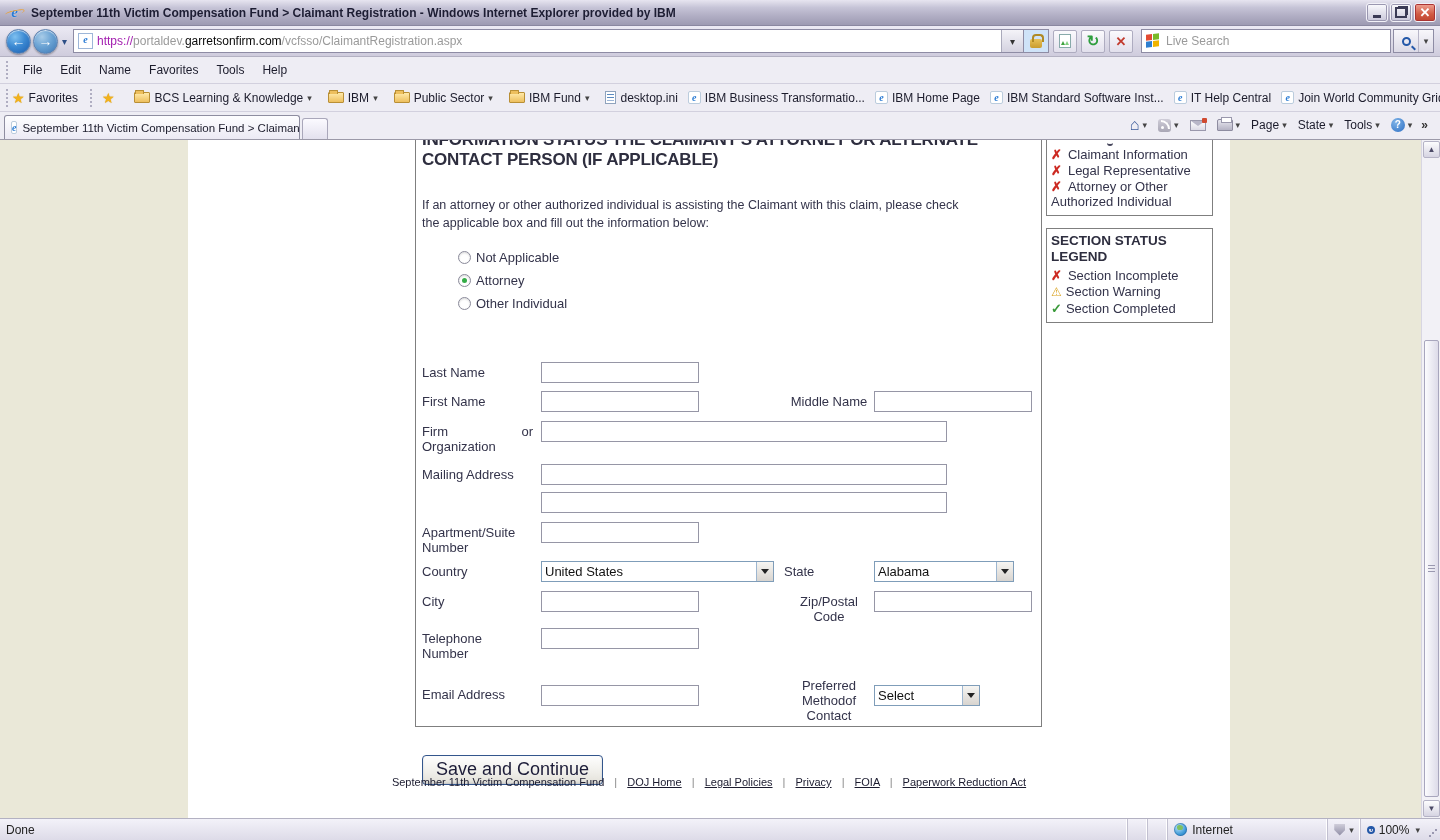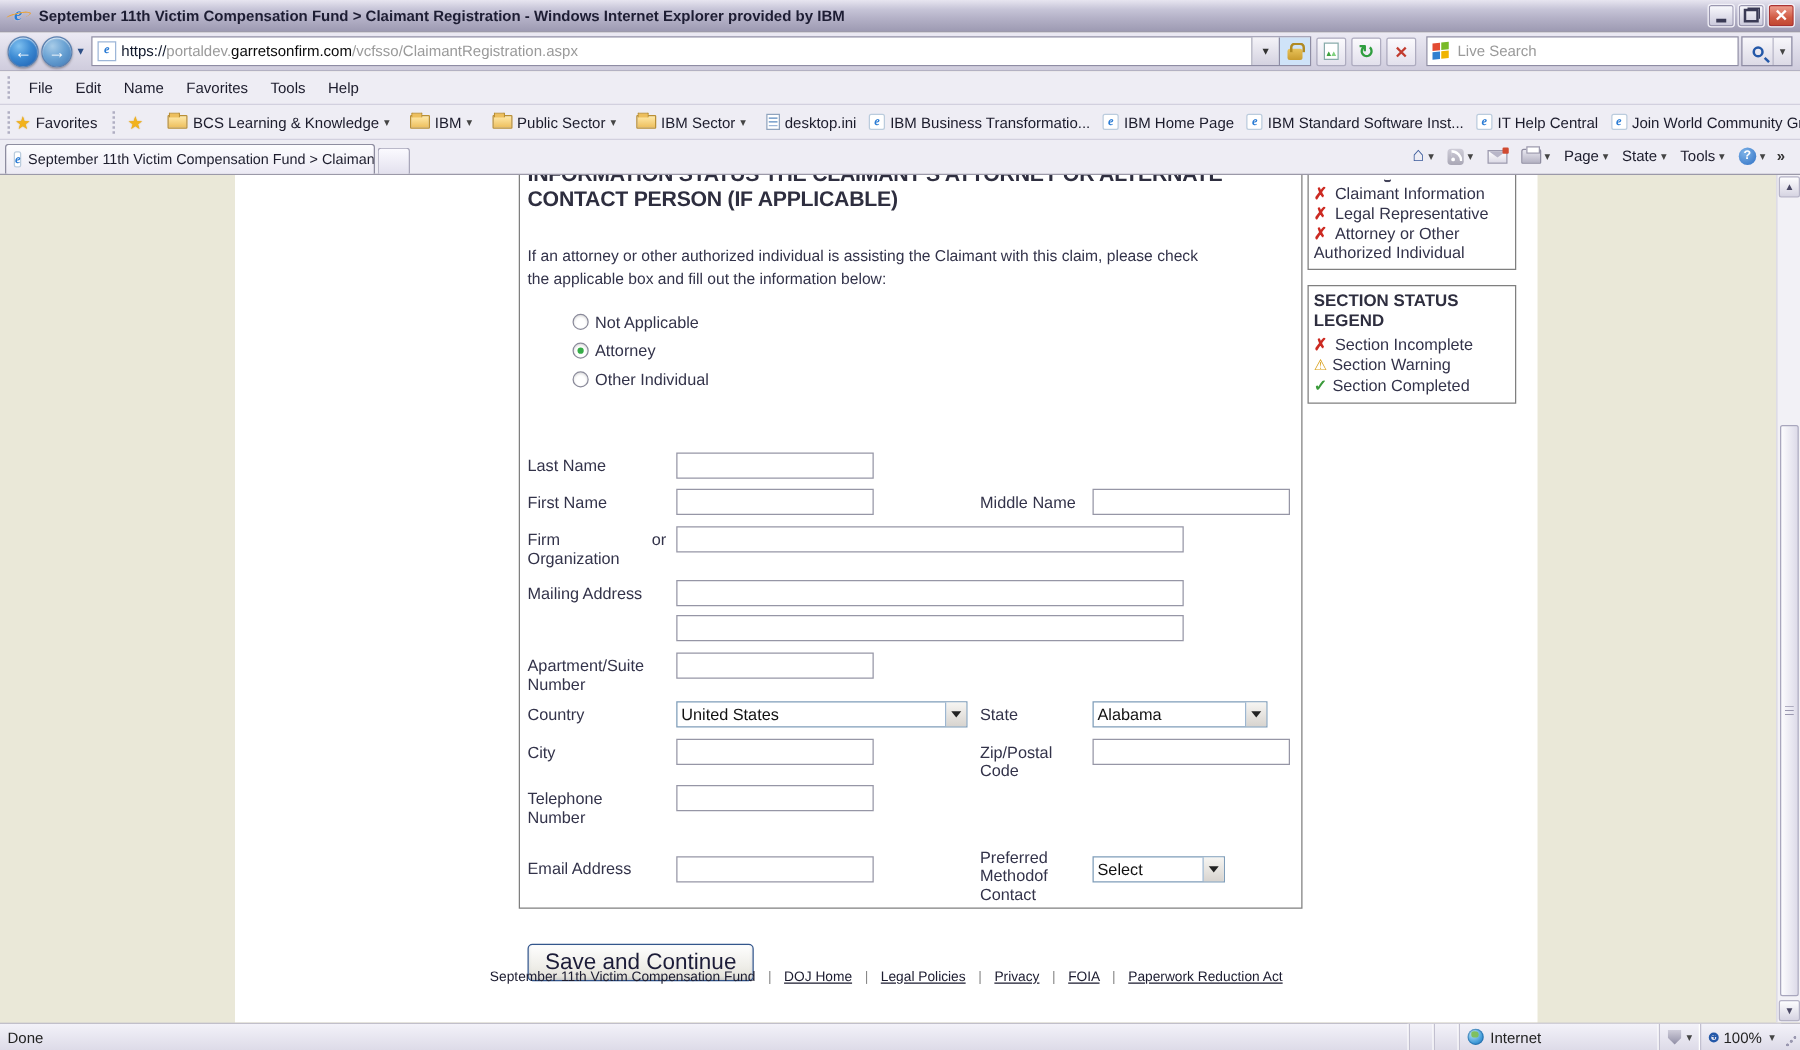--- a/index.html
+++ b/index.html
@@ -32,21 +32,21 @@
     color:#fff; font-size:14px; font-weight:bold; border:1px solid #5b7fae;
     background:radial-gradient(circle at 35% 30%,#7fc0ef 0%,#3c8ad3 45%,#1b5cae 100%);
     box-shadow:0 1px 2px rgba(0,0,0,.35), inset 0 1px 1px rgba(255,255,255,.7); }
   .navcircle.fwd { background:radial-gradient(circle at 35% 30%,#a8cce8 0%,#6ba3d4 45%,#3c76b4 100%); margin-left:2px; }
   .nav-caret { color:#2d4f86; font-size:10px; margin:0 6px 0 4px; }
   .addr { flex:1; height:24px; display:flex; align-items:stretch; background:#fff;
     border:1px solid #8e8ca4; }
   .page-ico { width:15px; height:16px; margin:3px 4px 0 4px; background:#fff; border:1px solid #9db6d8; position:relative;
     font:italic bold 10px "Liberation Serif",serif; color:#2a7bd4; text-align:center; }
   .url-text { flex:1; font-size:12px; line-height:22px; white-space:nowrap; overflow:hidden; }
-  .url-proto { color:#0f172a; } .url-dim { color:#9a9a9a; } .url-domain { color:#0a0a0a; }
+  .url-proto { color:#a21caf; } .url-dim { color:#9a9a9a; } .url-domain { color:#0a0a0a; }
   .addr-drop { width:22px; border-left:1px solid #aab; background:linear-gradient(180deg,#f4f3f8,#d4d2e0);
     display:flex; align-items:center; justify-content:center; color:#333; font-size:10px; }
   .lock-btn { width:25px; margin-left:0; border-left:1px solid #8e8ca4; background:#cfe3f8;
     display:flex; align-items:center; justify-content:center; }
   .padlock { width:12px; height:9px; background:linear-gradient(#e8c25a,#c99c2e); border-radius:2px; position:relative; margin-top:5px; }
   .padlock::before { content:""; position:absolute; left:2px; top:-5px; width:8px; height:6px;
     border:2px solid #b08a24; border-bottom:none; border-radius:4px 4px 0 0; }
   .navtool { width:24px; height:23px; margin-left:4px; border:1px solid #aeacc0; border-radius:2px;
     background:linear-gradient(180deg,#fbfafd,#e2e0ec); display:flex; align-items:center; justify-content:center; }
   .compat-ico { width:12px; height:14px; background:#fff; border:1px solid #8aa; position:relative; }
@@ -126,21 +126,21 @@
   .radio.checked::after { content:""; position:absolute; left:3px; top:3px; width:5px; height:5px; border-radius:50%; background:#35ac47; }
   .rlabel { font-size:13px; }
 
   .fields { margin-top:47px; }
   .frow { display:flex; align-items:flex-start; }
   .flabel { width:119px; flex-shrink:0; font-size:13px; line-height:15px; padding-top:3px; }
   .flabel .split { display:flex; justify-content:space-between; padding-right:8px; }
   .txt { height:21px; border:1px solid #9696a6; background:#fff; font-size:13px; padding:0 3px; font-family:"Liberation Sans",sans-serif; }
   .w158 { width:158px; } .w406 { width:406px; }
   .lbl2 { width:90px; flex-shrink:0; font-size:13px; line-height:15px; padding-top:3px; }
-  .ml85 { margin-left:85px; } .ml10 { margin-left:10px; }
+  .ml85 { margin-left:85px;text-align:center; } .ml10 { margin-left:10px; }
   .xpselect { height:21px; border:1px solid #7f9db9; background:#fff; display:flex; align-items:stretch; }
   .selval { flex:1; font-size:13px; line-height:19px; padding-left:3px; color:#111; white-space:nowrap; overflow:hidden; }
   .selbtn { width:17px; border-left:1px solid #9db6d0; background:linear-gradient(180deg,#f6f5f2,#d8d4cf);
     display:flex; align-items:center; justify-content:center; }
   .selarrow { width:0; height:0; border-left:4px solid transparent; border-right:4px solid transparent; border-top:5px solid #222; }
   .w233 { width:233px; } .w140 { width:140px; } .w106 { width:106px; }
   .mb8{margin-bottom:8px;} .mb9{margin-bottom:9px;} .mb10{margin-bottom:10px;} .mb7{margin-bottom:7px;}
   .mb6{margin-bottom:6px;} .mb4{margin-bottom:4px;} .mb14{margin-bottom:14px;}
   .btnrow { margin-top:32px; }
   .xpbtn { padding:3px 13px 4px; font-size:18px; color:#1c1c38; border:1px solid #33568c; border-radius:4px;
@@ -270,21 +270,21 @@
       <span>IBM</span>
       <span class="fav-caret">▾</span>
     </span>
   <span class="fav-item">
       <span class="folder"></span>
       <span>Public Sector</span>
       <span class="fav-caret">▾</span>
     </span>
   <span class="fav-item">
       <span class="folder"></span>
-      <span>IBM Sector</span>
+      <span>IBM Fund</span>
       <span class="fav-caret">▾</span>
     </span>
   <span class="fav-item">
       <span class="file-ico"></span>
       <span>desktop.ini</span>
     </span>
   <span class="fav-item">
       <span class="ie-small">e</span>
       <span>IBM Business Transformatio...</span>
     </span>

